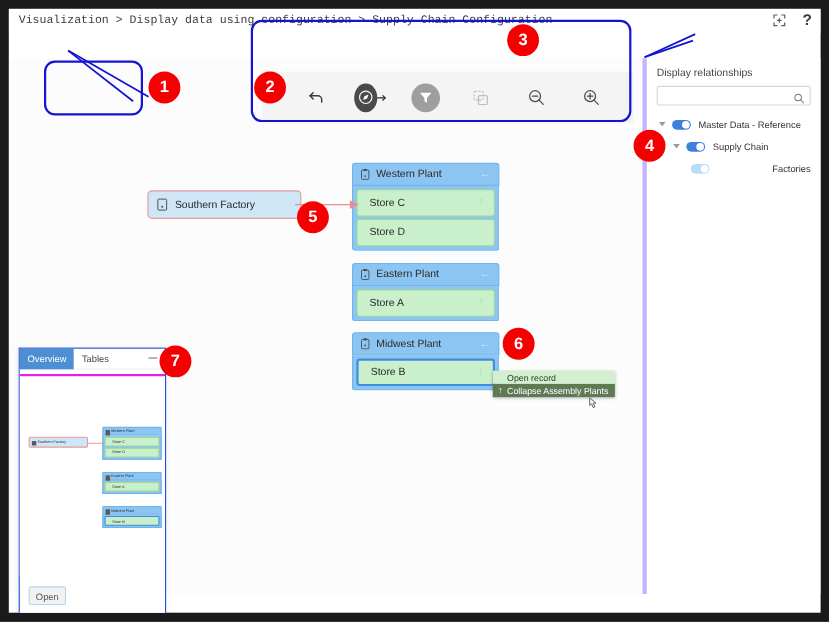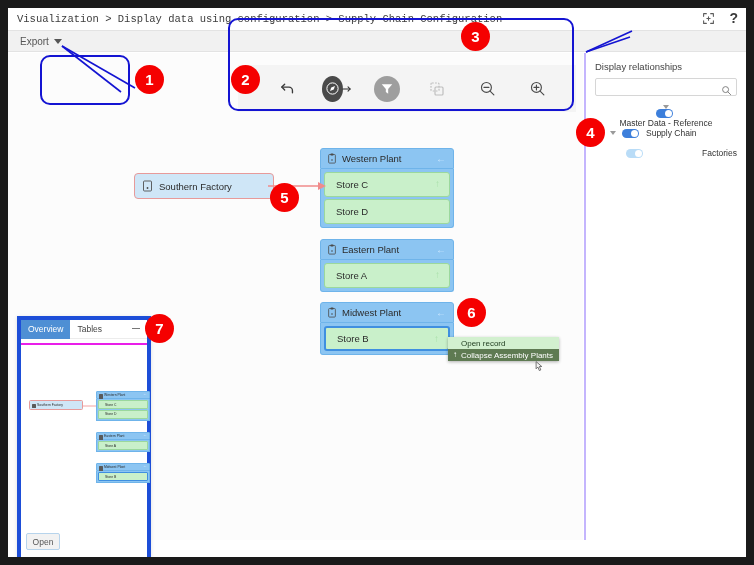--- a/index.html
+++ b/index.html
@@ -94,21 +94,21 @@
     z-index: 8;
   }
   .wc-btn { cursor: pointer; display: flex; align-items: center; justify-content: center; }
 
   
   .sidebar {
     position: absolute;
     left: 576px; top: 45px;
     width: 162px; height: 487px;
     background: #ffffff;
-    border-left: 2px solid #c4b5fd;
+    border-left: 4px solid #c4b5fd;
     padding: 8px 9px;
   }
   .sb-title { font-size: 9.5px; color: #444; margin-bottom: 6px; }
   .sb-search {
     position: relative;
     height: 18px;
     border: 1px solid #d6d6d6;
     border-radius: 2px;
     background: #fff;
     margin-bottom: 9px;
@@ -228,21 +228,21 @@
     position: absolute; left: 5px; top: 1px;
     font-size: 8px; color: #fff;
   }
 
   
   .ovpanel {
     position: absolute;
     left: 9px; top: 308px;
     width: 134px; height: 248px;
     background: #ffffff;
-    border: 4px solid #1d4ed8;
+    border: 1px solid #1d4ed8;
     box-shadow: 0 1px 4px rgba(0,0,0,.12);
     z-index: 7;
   }
   .ovtabs {
     display: flex; align-items: center;
     height: 19px;
     border-bottom: 1px solid #ececec;
     position: relative;
   }
   .ovtab {
@@ -340,26 +340,20 @@
 </head>
 <body>
 
 <div id="screen">
   <div id="app">
 
     <div class="breadcrumb">
       <span>Visualization &gt; Display data using configuration &gt; Supply Chain Configuration</span>
     </div>
 
-    <div class="exportbar">
-      <div class="export-btn">
-        <span>Export</span>
-        <span class="caret-down"></span>
-      </div>
-    </div>
 
     <div class="canvas"></div>
 
     <div class="toolstrip">
       <div class="tool">
         <svg width="17" height="17" viewBox="0 0 24 24" fill="none" stroke="#3a3a3a" stroke-width="1.9" stroke-linecap="round" stroke-linejoin="round">
           <path d="M8 6 L4 10 L8 14"></path>
             <path d="M4 10 H14 a5 5 0 0 1 5 5 v3"></path>
         </svg>
       </div>
@@ -422,21 +416,21 @@
       <div class="sb-search">
         <input type="text" value="" placeholder="" style="">
         <span class="mag">
           <svg width="11" height="11" viewBox="0 0 24 24" fill="none" stroke="#777" stroke-width="2">
             <circle cx="10" cy="10" r="6.5"></circle>
               <path d="M15 15 L21 21" stroke-linecap="round"></path>
           </svg>
         </span>
       </div>
 
-      <div class="tree-row" style="padding-left:0px;flex-direction:column;">
+      <div class="tree-row" style="padding-left:0px;">
         <span class="tw">
             <span class="tri"></span>
           </span>
         <span class="toggle" style="background:#3d7fdb;margin-left:4px;">
             <span class="knob"></span>
           </span>
         <span>Master Data - Reference</span>
       </div>
       <div class="tree-row" style="padding-left:13px;">
         <span class="tw">

